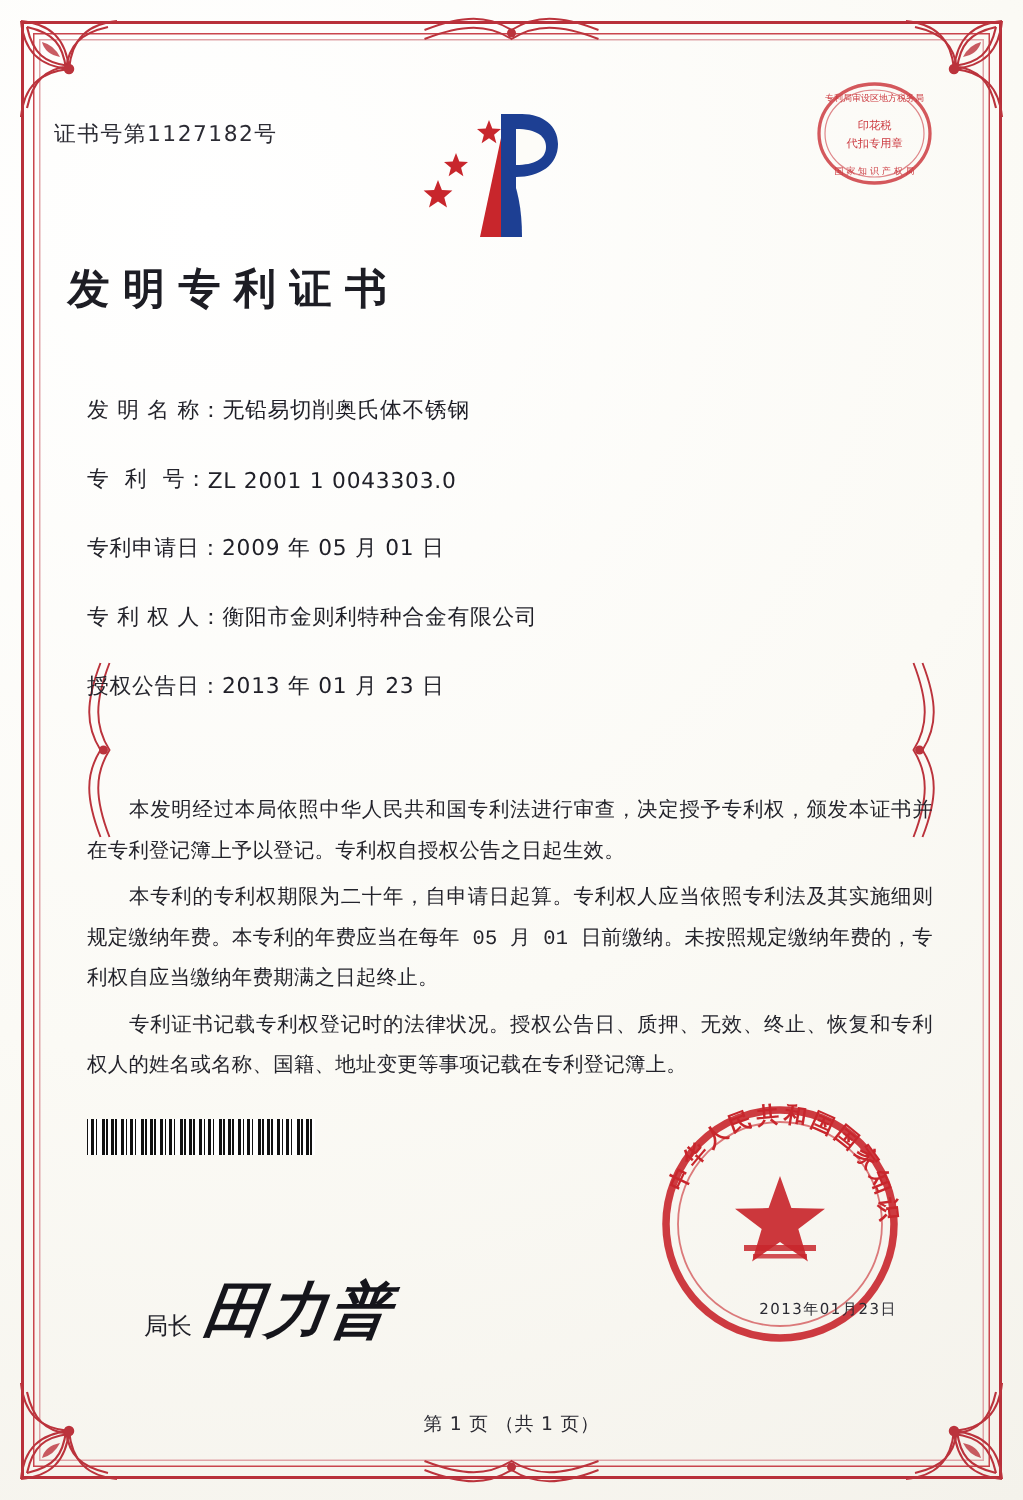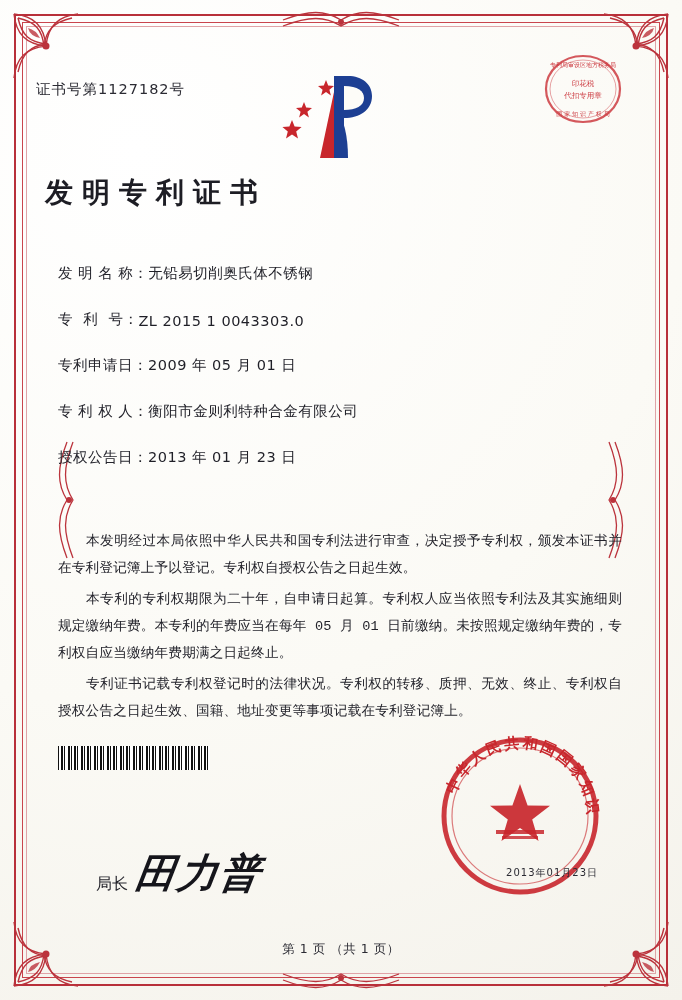--- a/index.html
+++ b/index.html
@@ -367,40 +367,40 @@
 
     <div class="title">发明专利证书</div>
 
     <div class="fields">
       <div class="field-row">
         <span class="field-label">发 明 名 称：</span>
         <span class="field-value">无铅易切削奥氏体不锈钢</span>
       </div>
       <div class="field-row">
         <span class="field-label">专  利  号：</span>
-        <span class="field-value">ZL 2015 1 0043303.0</span>
+        <span class="field-value">ZL 2001 1 0043303.0</span>
       </div>
       <div class="field-row">
         <span class="field-label">专利申请日：</span>
         <span class="field-value">2009 年 05 月 01 日</span>
       </div>
       <div class="field-row">
         <span class="field-label">专 利 权 人：</span>
         <span class="field-value">衡阳市金则利特种合金有限公司</span>
       </div>
       <div class="field-row">
         <span class="field-label">授权公告日：</span>
         <span class="field-value">2013 年 01 月 23 日</span>
       </div>
     </div>
 
     <div class="body-text">
       <p>本发明经过本局依照中华人民共和国专利法进行审查，决定授予专利权，颁发本证书并在专利登记簿上予以登记。专利权自授权公告之日起生效。</p>
       <p>本专利的专利权期限为二十年，自申请日起算。专利权人应当依照专利法及其实施细则规定缴纳年费。本专利的年费应当在每年 05 月 01 日前缴纳。未按照规定缴纳年费的，专利权自应当缴纳年费期满之日起终止。</p>
-      <p>专利证书记载专利权登记时的法律状况。专利权的转移、质押、无效、终止、专利权自授权公告之日起生效、国籍、地址变更等事项记载在专利登记簿上。</p>
+      <p>专利证书记载专利权登记时的法律状况。授权公告日、质押、无效、终止、恢复和专利权人的姓名或名称、国籍、地址变更等事项记载在专利登记簿上。</p>
     </div>
 
     <div class="barcode"></div>
 
     <div class="sig-row">
       <span class="sig-label">局长</span>
       <span class="sig-script">田力普</span>
     </div>
 
     <div class="seal-big">

